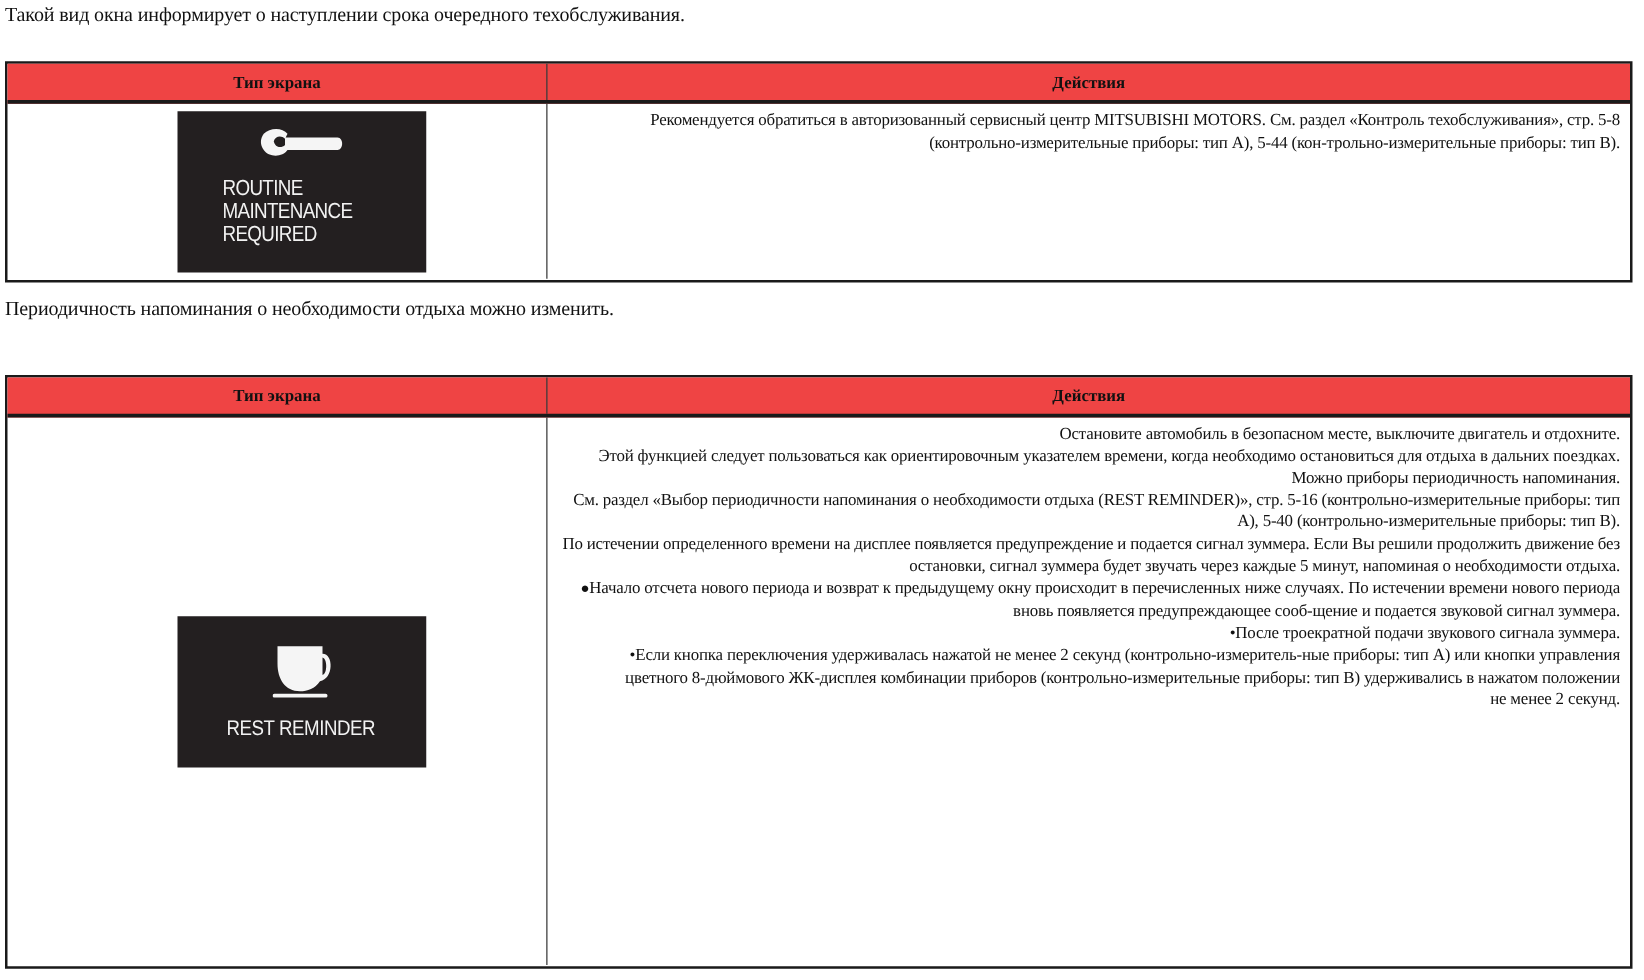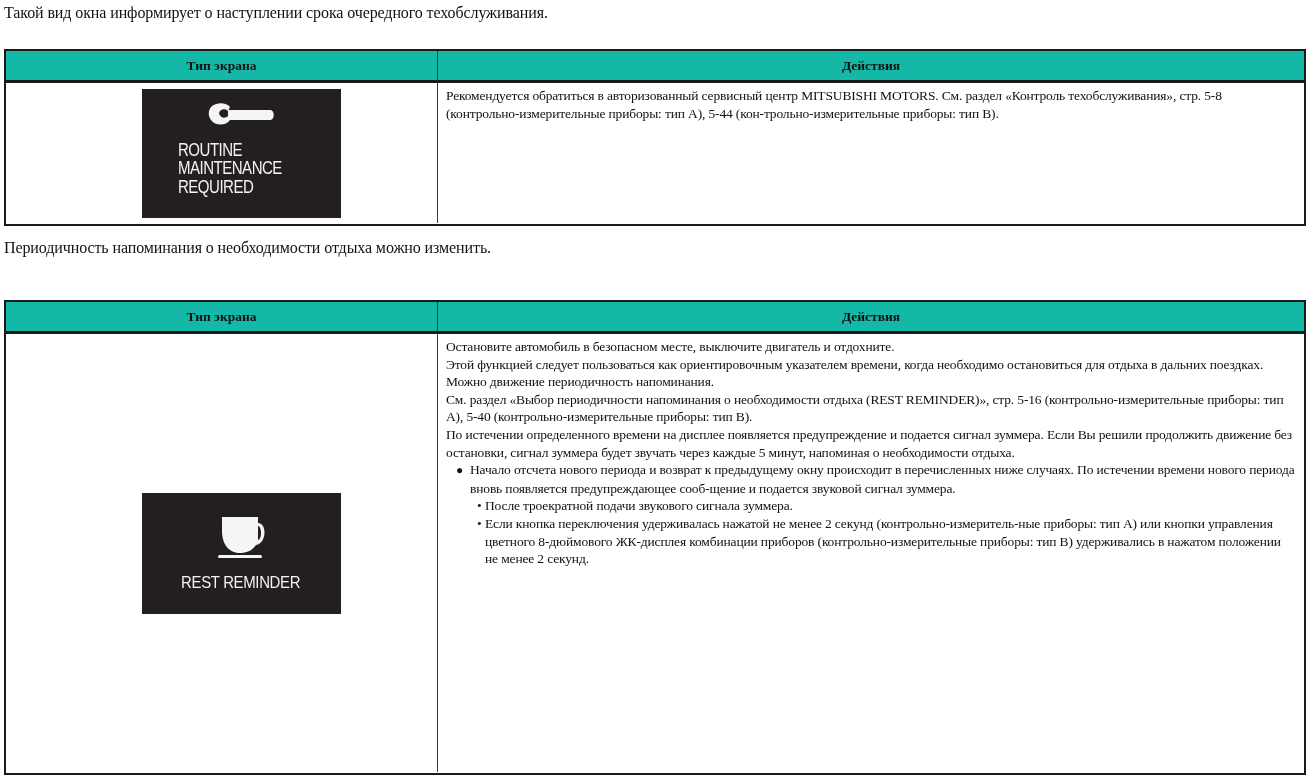--- a/index.html
+++ b/index.html
@@ -14,30 +14,30 @@
     letter-spacing: -0.1px;
   }
   .tbl {
     position: absolute; left: 4px; width: 1302px;
     border: 2px solid #1a1a1a;
     box-sizing: border-box;
     border-collapse: collapse;
   }
   .tbl .hdr {
     display: flex; height: 32px;
-    background: #14b8a6;
+    background: #ef4444;
     border-bottom: 3px solid #1a1a1a;
     box-sizing: border-box;
   }
   .tbl .hdr .c1, .tbl .hdr .c2 {
     display: flex; align-items: center; justify-content: center;
     font-weight: bold; font-size: 13.5px;
   }
   .c1 { width: 432px; flex: 0 0 432px; border-right: 1px solid #3a3a3a; box-sizing: border-box; }
-  .c2 { flex: 1 1 auto; }
+  .c2 { flex: 1 1 auto; text-align: right; }
   .tbl .body { display: flex; }
   .tbl .body .c1 { display: flex; align-items: center; justify-content: center; }
   .tbl .body .c2 {
     padding: 4px 8px 20px 8px;
     font-size: 13.5px; line-height: 17.6px;
     letter-spacing: -0.15px;
   }
   .screen {
     background: #231f20; color: #f2f2f2;
     font-family: "Liberation Sans", "DejaVu Sans", sans-serif;
@@ -104,21 +104,21 @@
         <svg class="cup" viewBox="0 0 50 44">
           <path fill="#f5f5f5" d="M4,2 L40,2 L40,8 C49,8 49,28 38,30 C34,36 28,38 22,38 C10,38 4,28 4,16 Z M40,11 L40,25 C44,24 44,12 40,11 Z"></path>
           <rect x="0" y="40" width="44" height="3" rx="1.5" fill="#f5f5f5"></rect>
         </svg>
         <div class="label"><span>REST REMINDER</span></div>
       </div>
     </div>
     <div class="c2">
       <div>Остановите автомобиль в безопасном месте, выключите двигатель и отдохните.</div>
       <div>Этой функцией следует пользоваться как ориентировочным указателем времени, когда необходимо остановиться для отдыха в дальних поездках.</div>
-      <div>Можно движение периодичность напоминания.</div>
+      <div>Можно приборы периодичность напоминания.</div>
       <div>См. раздел «Выбор периодичности напоминания о необходимости отдыха (REST REMINDER)», стр. 5-16 (контрольно-измерительные приборы: тип A), 5-40 (контрольно-измерительные приборы: тип B).</div>
       <div>По истечении определенного времени на дисплее появляется предупреждение и подается сигнал зуммера. Если Вы решили продолжить движение без остановки, сигнал зуммера будет звучать через каждые 5 минут, напоминая о необходимости отдыха.</div>
       <div class="bullet-item">
         <span class="dot">●</span><span>Начало отсчета нового периода и возврат к предыдущему окну происходит в перечисленных ниже случаях. По истечении времени нового периода вновь появляется предупреждающее сооб-щение и подается звуковой сигнал зуммера.</span>
       </div>
       <div class="sub-item">
         <span class="sdot">•</span><span>После троекратной подачи звукового сигнала зуммера.</span>
       </div>
       <div class="sub-item">
         <span class="sdot">•</span><span>Если кнопка переключения удерживалась нажатой не менее 2 секунд (контрольно-измеритель-ные приборы: тип A) или кнопки управления цветного 8-дюймового ЖК-дисплея комбинации приборов (контрольно-измерительные приборы: тип B) удерживались в нажатом положении не менее 2 секунд.</span>

